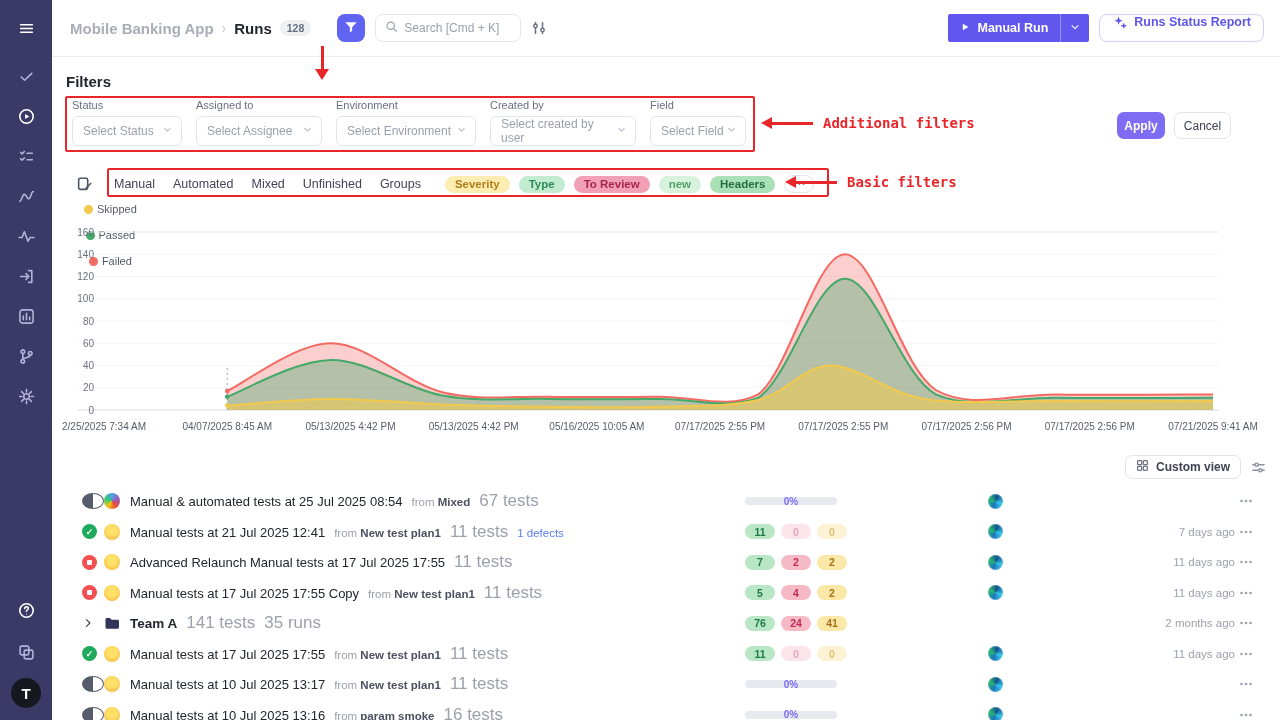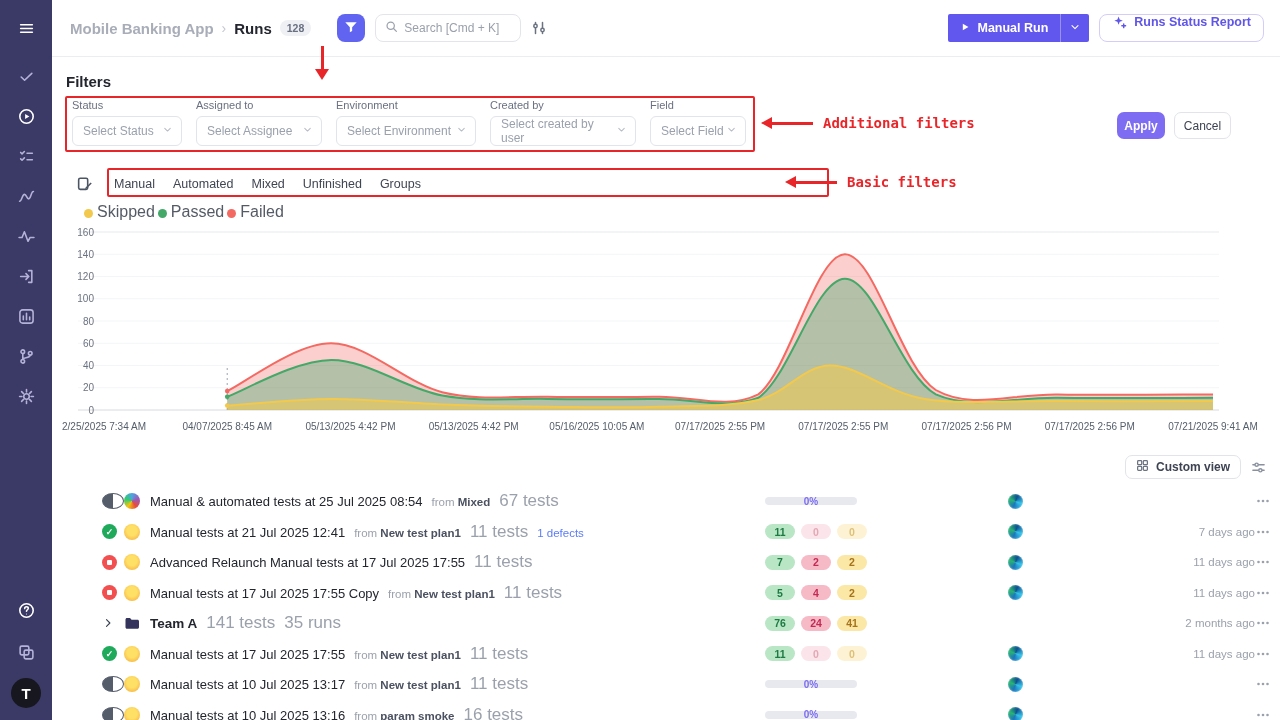--- a/index.html
+++ b/index.html
@@ -87,38 +87,38 @@
   .ann-line { background:#e8262a; }
   .ann-rect { border:2.5px solid #e8262a; border-radius:2px; background:transparent; pointer-events:none; }
   .ann-text { color:#e8262a; font-family:"DejaVu Sans Mono", monospace; font-weight:bold;
     font-size:14px; white-space:nowrap; }
   .ah-down { width:0; height:0; border-left:7px solid transparent; border-right:7px solid transparent;
     border-top:11px solid #e8262a; }
   .ah-left { width:0; height:0; border-top:6px solid transparent; border-bottom:6px solid transparent;
     border-right:11px solid #e8262a; }
 
   
-  .legend { position:absolute; top:203px; left:32px; display:flex; gap:3px; align-items:center;
-    font-size:16px; color:#555b66; }
+  .legend { position:absolute; top:203px; left:32px; display:flex; gap:14px; align-items:center;
+    font-size:11px; color:#555b66;flex-direction:column; }
   .lg-dot { width:9px; height:9px; border-radius:50%; display:inline-block; margin-right:4px; vertical-align:-1px; }
   .chart-wrap { position:absolute; top:222px; left:4px; width:1216px; height:216px; }
 
   
   .cv-row { position:absolute; top:455px; left:0; right:14px; height:24px; display:flex;
     justify-content:flex-end; align-items:center; gap:10px; }
   .cv-btn { height:24px; border:1px solid #e2e4e9; border-radius:7px; background:#fff; color:#3d4352;
     font-size:12px; font-weight:600; display:flex; align-items:center; gap:7px; padding:0 10px; cursor:pointer; }
   .cv-btn svg { width:13px; height:13px; color:#6b7280; }
   .cv-sliders { color:#8a919e; display:flex; cursor:pointer; }
   .cv-sliders svg { width:15px; height:15px; }
 
   
   .runs-list { position:absolute; top:486px; left:0; right:0; }
   .run-row { display:grid; grid-template-columns:22px 26px 615px 150px 200px 140px 1fr;
-    align-items:center; height:30.5px; padding:0 26px 0 30px; cursor:pointer;margin-left:20px; }
+    align-items:center; height:30.5px; padding:0 26px 0 30px; cursor:pointer; }
   .c-status { display:flex; align-items:center; }
   .status { width:15px; height:15px; border-radius:50%; display:inline-flex; align-items:center; justify-content:center; }
   .status.progress { border:1.5px solid #555d6b; background:linear-gradient(90deg,#555d6b 50%,#ffffff 50%); }
   .status.passed { background:#1faa5b; color:#fff; font-size:9px; font-weight:bold; }
   .status.passed::after { content:"✓"; }
   .status.stopped { background:#f25050; }
   .status.stopped::after { content:""; width:5px; height:5px; background:#fff; border-radius:1px; }
   .chev-cell { color:#374151; display:flex; }
   .chev-cell svg { width:12px; height:12px; }
   .c-emoji { display:flex; align-items:center; }
@@ -362,20 +362,34 @@
         <span class="bf-tab">Manual</span>
 
         <span class="bf-tab">Automated</span>
 
         <span class="bf-tab">Mixed</span>
 
         <span class="bf-tab">Unfinished</span>
 
         <span class="bf-tab">Groups</span>
 
+      <span class="bf-tags">
+
+          <span class="tag-pill yellow">Severity</span>
+
+          <span class="tag-pill green">Type</span>
+
+          <span class="tag-pill pink">To Review</span>
+
+          <span class="tag-pill lightgreen">new</span>
+
+          <span class="tag-pill green2">Headers</span>
+
+        <button class="more-btn">⋯</button>
+      </span>
     </div>
 
     <div class="legend">
 
         <span class="lg-item"><span class="lg-dot" style="background: rgb(242, 201, 76);"></span><span>Skipped</span></span>
 
         <span class="lg-item"><span class="lg-dot" style="background: rgb(67, 168, 104);"></span><span>Passed</span></span>
 
         <span class="lg-item"><span class="lg-dot" style="background: rgb(243, 106, 99);"></span><span>Failed</span></span>
 

